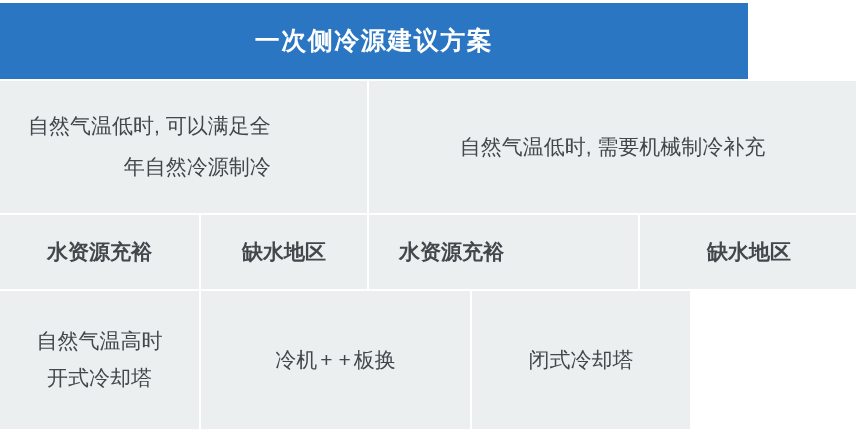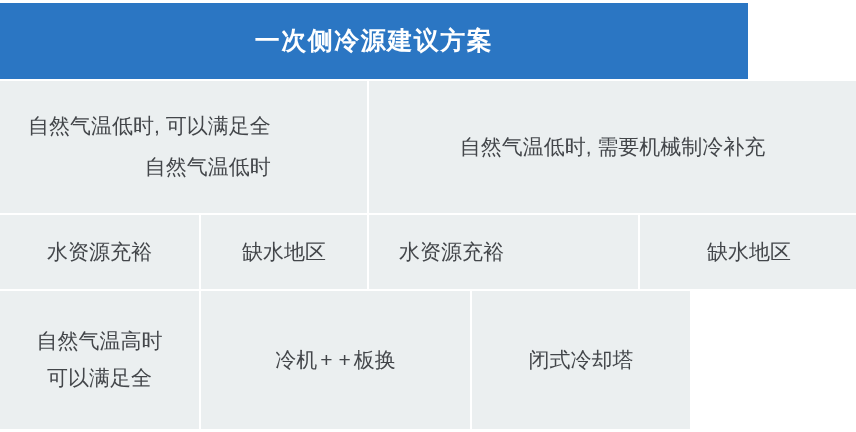--- a/index.html
+++ b/index.html
@@ -50,21 +50,21 @@
     white-space: nowrap;
   }
 
   
   .row {
     display: flex;
     gap: 2px;
     box-sizing: border-box;
   }
   .row-1 { flex: 0 0 132px; }
-  .row-2 { flex: 0 0 74px; }
+  .row-2 { flex: 0 0 74px; font-weight: bold; }
   .row-3 { flex: 0 0 138px; }
 
   .cell {
     background: #EBEFF0;
     box-sizing: border-box;
     display: flex;
     align-items: center;
     color: #43464A;
     font-size: 21px;
     line-height: 1.85;
@@ -98,21 +98,21 @@
   <div class="table">
 
     <div class="thead">
       <div class="title">一次侧冷源建议方案</div>
     </div>
 
     <div class="row row-1">
       <div class="cell c-merge-left al-left">
         <div class="wrapline">
           <span>自然气温低时, 可以满足全</span><br>
-          <span>自然气温低时</span>
+          <span>年自然冷源制冷</span>
         </div>
       </div>
       <div class="cell c-merge-right al-center">
         <span>自然气温低时, 需要机械制冷补充</span>
       </div>
     </div>
 
     <div class="row row-2">
       <div class="cell c1 al-center">
         <span>水资源充裕</span>
@@ -125,21 +125,21 @@
       </div>
       <div class="cell c4 al-center">
         <span>缺水地区</span>
       </div>
     </div>
 
     <div class="row row-3">
       <div class="cell c1 al-center">
         <div class="stack">
           <span>自然气温高时</span>
-          <span>可以满足全</span>
+          <span>开式冷却塔</span>
         </div>
       </div>
       <div class="cell c3 al-center">
         <span>冷机</span>
         <span class="plus">+</span>
         <span class="plus">+</span>
         <span>板换</span>
       </div>
       <div class="cell c4 al-center">
         <span>闭式冷却塔</span>

